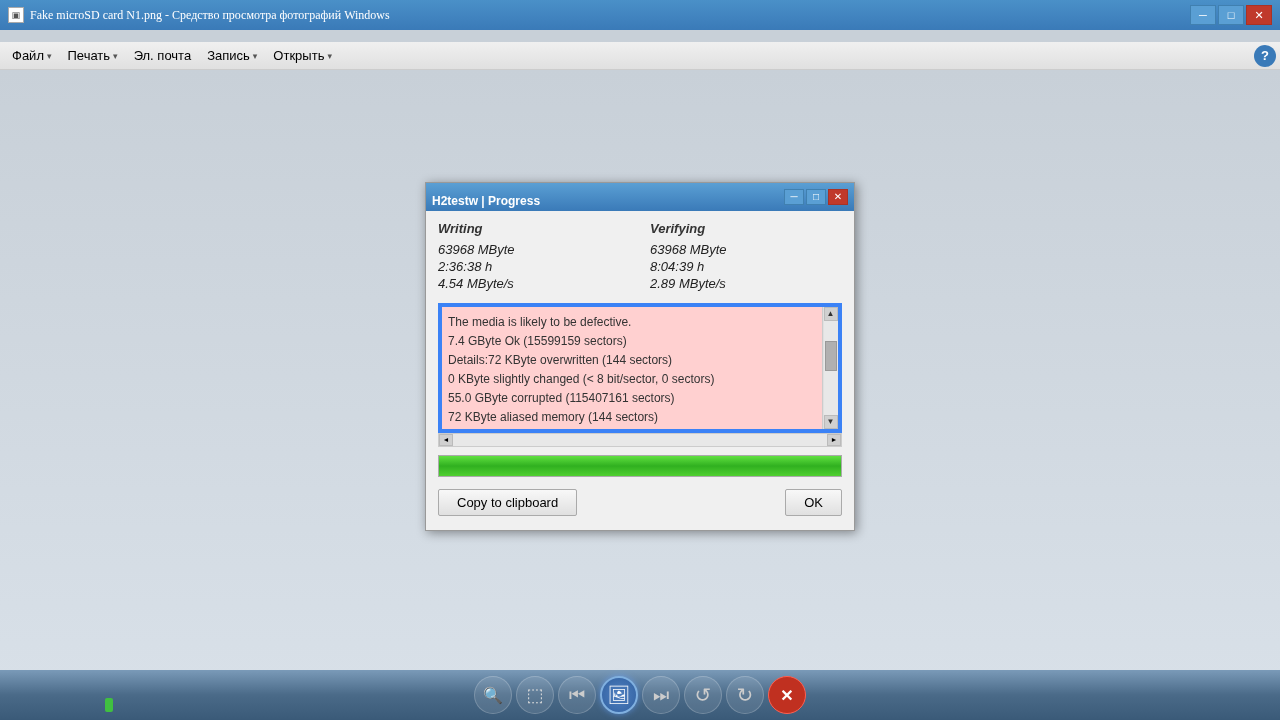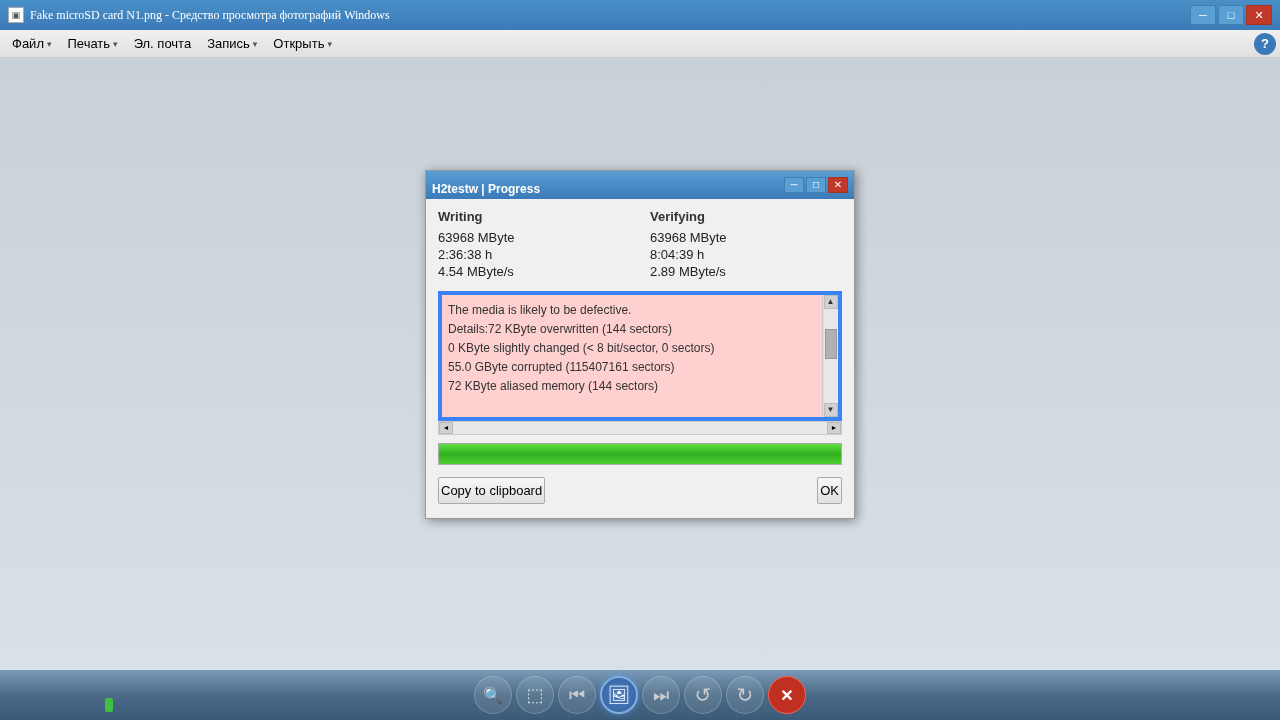--- a/index.html
+++ b/index.html
@@ -61,20 +61,21 @@
 
     
     .menu-bar {
       width: 100%;
       height: 28px;
       background: linear-gradient(to bottom, #f0f0f0, #e0e0e0);
       display: flex;
       align-items: center;
       padding: 0 4px;
       border-bottom: 1px solid #ccc;
+      margin-top: 12px;
     }
     .menu-item {
       padding: 3px 8px;
       font-size: 13px;
       color: #000;
       cursor: pointer;
       display: flex;
       align-items: center;
       gap: 3px;
       border-radius: 2px;
@@ -157,20 +158,21 @@
     }
 
     
     .stats-row {
       display: flex;
       gap: 20px;
       margin-bottom: 10px;
     }
     .stats-col {
       flex: 1;
+      font-style: italic;
     }
     .stats-label {
       font-weight: bold;
       color: #333;
       margin-bottom: 6px;
       font-size: 13px;
     }
     .stats-value {
       font-size: 13px;
       color: #222;
@@ -279,21 +281,21 @@
     }
 
     
     .buttons-row {
       display: flex;
       justify-content: space-between;
       align-items: center;
       padding: 2px 0 4px 0;
     }
     .dialog-action-btn {
-      padding: 5px 2px;
+      padding: 5px 18px;
       background: linear-gradient(to bottom, #f8f8f8, #e0e0e0);
       border: 1px solid #aaa;
       font-size: 13px;
       cursor: pointer;
       border-radius: 2px;
     }
 
     
     .taskbar {
       width: 100%;
@@ -407,20 +409,21 @@
           <div class="stats-value">63968 MByte</div>
           <div class="stats-value">8:04:39 h</div>
           <div class="stats-value">2.89 MByte/s</div>
         </div>
       </div>
 
       <div class="results-container">
         <div class="results-area">
           <div class="results-text-area" id="results-lines">
               <div>The media is likely to be defective.</div>
+              <div>7.4 GByte Ok (15599159 sectors)</div>
               <div>Details:72 KByte overwritten (144 sectors)</div>
               <div>0 KByte slightly changed (&lt; 8 bit/sector, 0 sectors)</div>
               <div>55.0 GByte corrupted (115407161 sectors)</div>
               <div>72 KByte aliased memory (144 sectors)</div>
             </div>
           <div class="results-scrollbar">
             <div class="scroll-arrow">▲</div>
             <div class="scroll-track">
               <div class="scroll-thumb"></div>
             </div>

